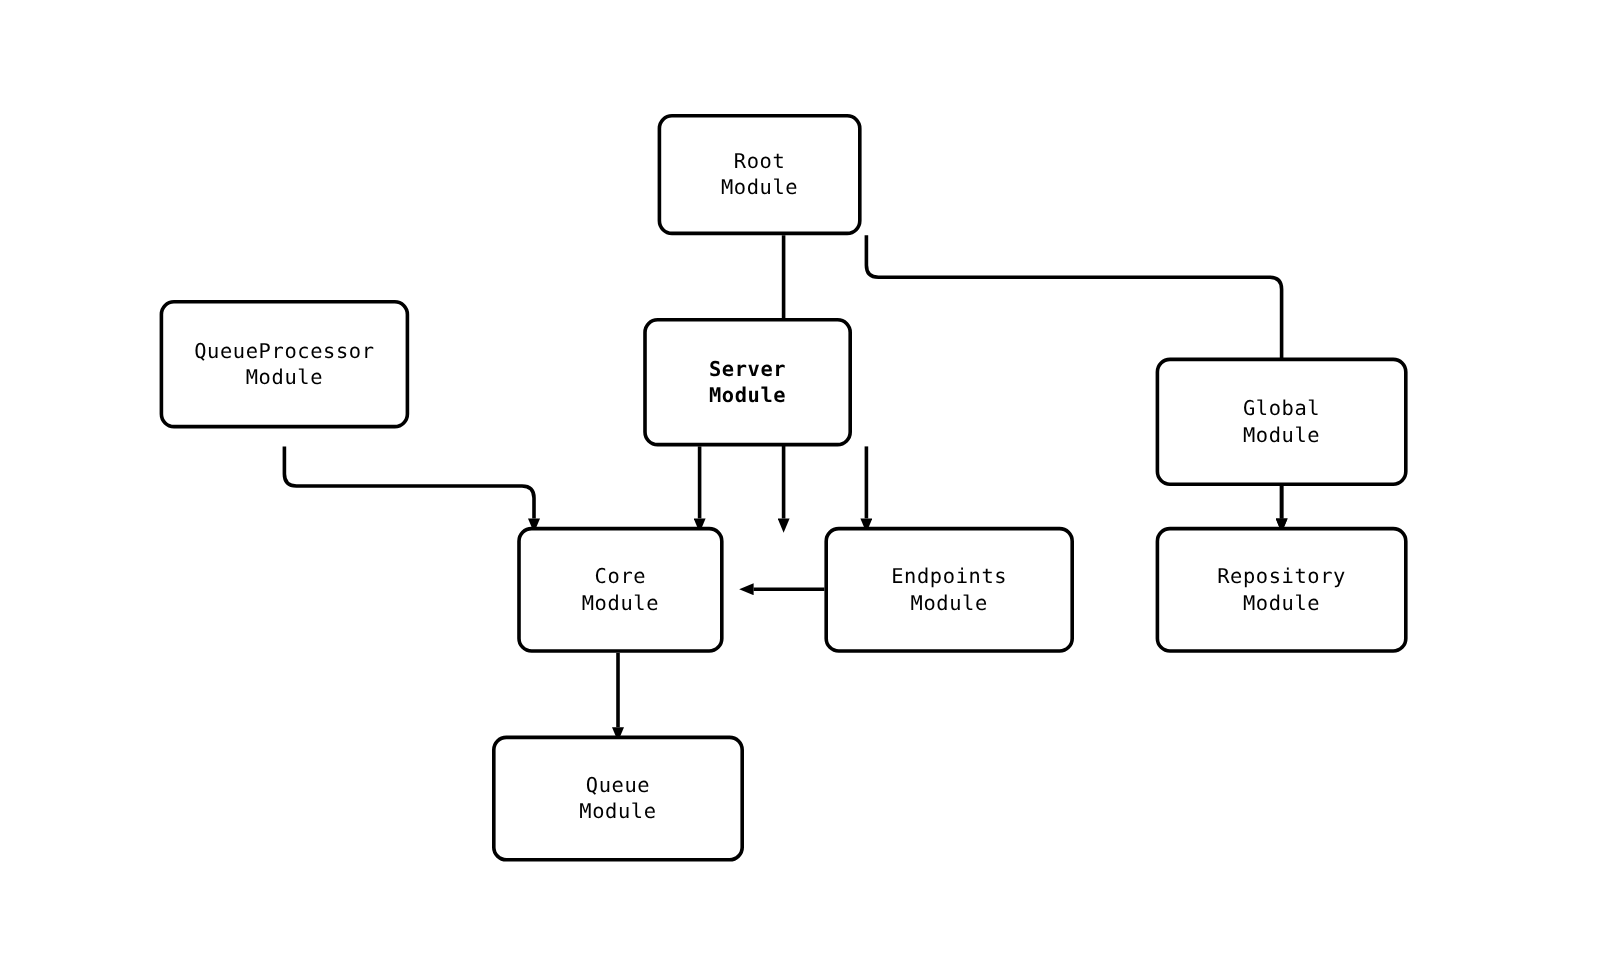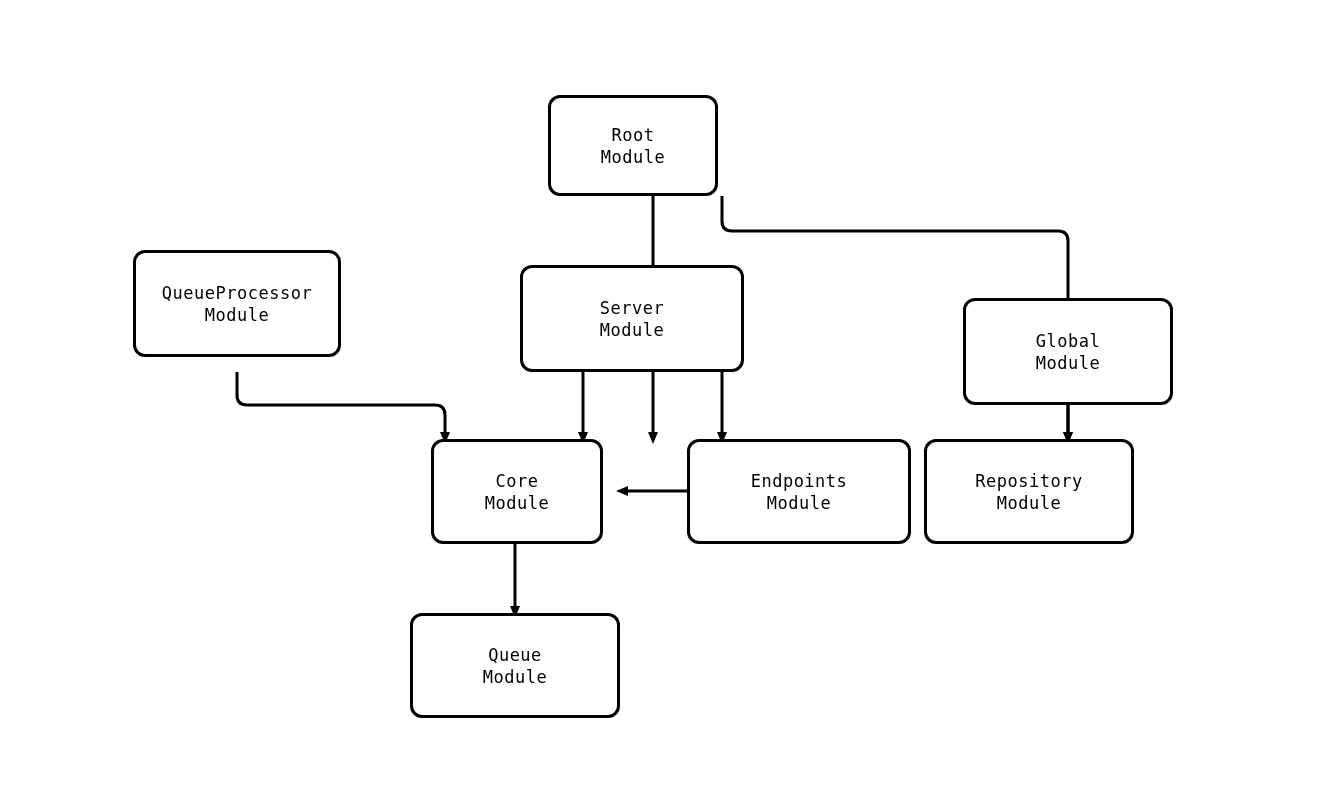--- a/index.html
+++ b/index.html
@@ -73,37 +73,37 @@
 
   <div id="node-layer">
       <div class="node" style="left: 548px; top: 95px; width: 170px; height: 101px; border-color: rgb(0, 0, 0); border-width: 3px;">
         <div class="node-label">Root</div>
         <div class="node-label">Module</div>
       </div>
       <div class="node" style="left: 133px; top: 250px; width: 208px; height: 107px; border-color: rgb(0, 0, 0); border-width: 3px; align-items: center;">
         <div class="node-label">QueueProcessor</div>
         <div class="node-label">Module</div>
       </div>
-      <div class="node" style="left: 520px; top: 265px; width: 224px; height: 107px; border-color: rgb(0, 0, 0); border-width: 3px;">
+      <div class="node" style="left: 536px; top: 265px; width: 174px; height: 107px; border-color: rgb(0, 0, 0); border-width: 3px; font-weight: bold;">
         <div class="node-label">Server</div>
         <div class="node-label">Module</div>
       </div>
       <div class="node" style="left: 963px; top: 265px; width: 210px; height: 107px; border-color: rgb(0, 0, 0); border-width: 3px; margin-top: 33px;">
         <div class="node-label">Global</div>
         <div class="node-label">Module</div>
       </div>
       <div class="node" style="left: 410px; top: 439px; width: 172px; height: 105px; border-color: rgb(0, 0, 0); border-width: 3px; margin-left: 21px;">
         <div class="node-label">Core</div>
         <div class="node-label">Module</div>
       </div>
-      <div class="node" style="left: 687px; top: 439px; width: 224px; height: 105px; border-color: rgb(0, 0, 0); border-width: 3px;">
+      <div class="node" style="left: 687px; top: 439px; width: 208px; height: 105px; border-color: rgb(0, 0, 0); border-width: 3px;">
         <div class="node-label">Endpoints</div>
         <div class="node-label">Module</div>
       </div>
-      <div class="node" style="left: 924px; top: 439px; width: 210px; height: 105px; border-color: rgb(0, 0, 0); border-width: 3px;">
+      <div class="node" style="left: 963px; top: 439px; width: 210px; height: 105px; border-color: rgb(0, 0, 0); border-width: 3px;">
         <div class="node-label">Repository</div>
         <div class="node-label">Module</div>
       </div>
       <div class="node" style="left: 410px; top: 613px; width: 210px; height: 105px; border-color: rgb(0, 0, 0); border-width: 3px;">
         <div class="node-label">Queue</div>
         <div class="node-label">Module</div>
       </div>
     </div>
 
 </div>

